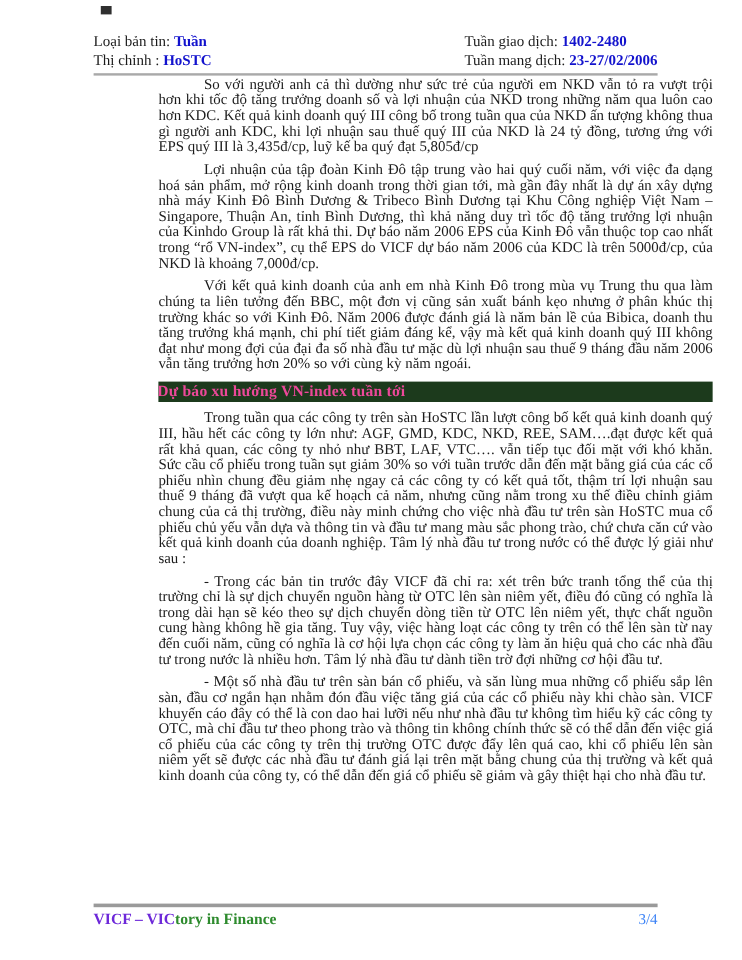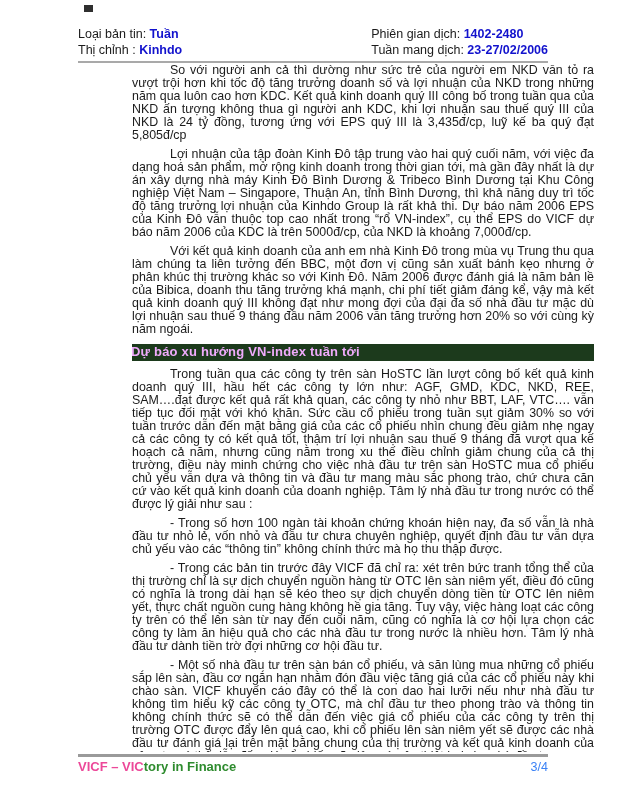--- a/index.html
+++ b/index.html
@@ -1,94 +1,93 @@
 <!DOCTYPE html>
 <html><head>
 <meta charset="utf-8">
 <style>
   html,body { margin:0; padding:0; background:#ffffff; }
   .page {
     position:relative; width:595px; height:800px; background:#ffffff;
-    font-family:Liberation Sans, sans-serif; color:#1b1b1b; overflow:hidden;
+    font-family:Liberation Serif, serif; color:#1b1b1b; overflow:hidden;
   }
   .artifact { position:absolute; left:84px; top:5px; width:9px; height:7px; background:#2f2f2f; }
 
   .header {
     position:absolute; top:26px; left:78px; width:470px;
     display:flex; justify-content:space-between;
     font-size:12.5px; line-height:16px; padding-bottom:3px;
     border-bottom:2px solid #a9a9a9;
   }
   .header-line { white-space:nowrap; }
   .hl { color:#1b1b1b; }
   .hv { color:#1212cd; font-weight:bold; }
 
   .content {
     position:absolute; top:64px; left:84px; width:462px; bottom:48px;
     overflow:hidden; font-size:12.4px; line-height:13px; text-align:justify;margin-left:48px;
   }
   .content p { margin:0 0 6px 0; text-indent:38px; }
 
   .section-bar {
-    margin:8px 0 7px -6px; background:#1c3a1c; color:#f0abfc;
+    margin:8px 0 7px -6px; background:#1c3a1c; color:#ec4899;
     font-weight:bold; font-size:13px; padding:1px 4px 3px 5px;
     text-indent:0; letter-spacing:0.2px;
   }
 
   .footer {
     position:absolute; left:78px; width:470px; bottom:26px;
     border-top:3px solid #9a9a9a; padding-top:2px;
     display:flex; justify-content:space-between; align-items:baseline;
     font-size:13px;
   }
-  .brand-dark  { color:#ec4899; font-weight:bold; }
+  .brand-dark  { color:#6d28d9; font-weight:bold; }
   .brand-green { color:#2e8b2e; font-weight:bold; }
   .footer-page { color:#3b82f6; font-size:12.5px; }
 </style>
 </head>
 <body>
 
 <div class="page">
 
   <div class="artifact"></div>
 
   <div class="header">
     <div class="header-col">
       <div class="header-line">
         <span class="hl">Loại bản tin:</span>
         <span class="hv">Tuần</span>
       </div>
       <div class="header-line">
         <span class="hl">Thị chỉnh :</span>
-        <span class="hv">Kinhdo</span>
+        <span class="hv">HoSTC</span>
       </div>
     </div>
     <div class="header-col">
       <div class="header-line">
-        <span class="hl">Phiên gian dịch:</span>
+        <span class="hl">Tuần giao dịch:</span>
         <span class="hv">1402-2480</span>
       </div>
       <div class="header-line">
         <span class="hl">Tuần mang dịch:</span>
         <span class="hv">23-27/02/2006</span>
       </div>
     </div>
   </div>
 
   <div class="content">
     <p>So với người anh cả thì dường như sức trẻ của người em NKD vẫn tỏ ra vượt trội hơn khi tốc độ tăng trưởng doanh số và lợi nhuận của NKD trong những năm qua luôn cao hơn KDC. Kết quả kinh doanh quý III công bố trong tuần qua của NKD ấn tượng không thua gì  người anh KDC, khi lợi nhuận sau thuế quý III của NKD là 24 tỷ đồng, tương ứng với EPS quý III là 3,435đ/cp, luỹ kế ba quý đạt 5,805đ/cp</p>
     <p>Lợi nhuận của tập đoàn Kinh Đô tập trung vào hai quý cuối năm, với việc đa dạng hoá sản phẩm, mở rộng kinh doanh trong thời gian tới, mà gần đây nhất là dự án xây dựng nhà máy Kinh Đô Bình Dương &amp; Tribeco Bình Dương tại Khu Công nghiệp Việt Nam – Singapore, Thuận An, tỉnh Bình Dương, thì khả năng duy trì tốc độ tăng trưởng lợi nhuận của Kinhdo Group là rất khả thi. Dự báo năm 2006 EPS của Kinh Đô vẫn thuộc top cao nhất trong “rổ VN-index”, cụ thể EPS do VICF dự báo năm 2006 của KDC là trên 5000đ/cp, của NKD là khoảng 7,000đ/cp.</p>
     <p>Với kết quả kinh doanh của anh em nhà Kinh Đô trong mùa vụ Trung thu qua làm chúng ta liên tưởng đến BBC, một đơn vị cũng sản xuất bánh kẹo nhưng ở phân khúc thị trường khác so với Kinh Đô. Năm 2006 được đánh giá là năm bản lề của Bibica, doanh thu tăng trưởng khá mạnh, chi phí tiết giảm đáng kể, vậy mà kết quả kinh doanh quý III không đạt như mong đợi của đại đa số nhà đầu tư mặc dù lợi nhuận sau thuế 9 tháng đầu năm 2006 vẫn tăng trưởng hơn 20% so với cùng kỳ năm ngoái.</p>
 
     <div class="section-bar">
       <span>Dự báo xu hướng VN-index tuần tới</span>
     </div>
 
     <p>Trong tuần qua các công ty trên sàn HoSTC lần lượt công bố kết quả kinh doanh quý III, hầu hết các công ty lớn như: AGF, GMD, KDC, NKD, REE, SAM….đạt được kết quả rất khả quan, các công ty nhỏ như BBT, LAF, VTC…. vẫn tiếp tục đối mặt với khó khăn. Sức cầu cổ phiếu trong tuần sụt giảm 30% so với tuần trước dẫn đến  mặt bằng giá của các cổ phiếu nhìn chung đều giảm nhẹ ngay cả các công ty có kết quả tốt, thậm trí lợi nhuận sau thuế 9 tháng đã vượt qua kế hoạch cả năm, nhưng cũng nằm trong xu thế điều chỉnh giảm chung của cả thị trường, điều này minh chứng cho việc nhà đầu tư trên sàn HoSTC mua cổ phiếu chủ yếu vẫn dựa và thông tin và đầu tư mang màu sắc phong trào, chứ chưa  căn cứ vào kết quả kinh doanh của doanh nghiệp. Tâm lý nhà đầu tư trong nước có thể được lý giải như sau :</p>
-    <p>- Trong số hơn 100 ngàn tài khoản chứng khoán hiện nay, đa số vẫn là nhà đầu tư nhỏ lẻ, vốn nhỏ và đầu tư chưa chuyên nghiệp, quyết định đầu tư vẫn dựa chủ yếu vào các “thông tin” không chính thức mà họ thu thập được.</p>
     <p>- Trong các bản tin trước đây VICF đã chỉ ra: xét trên bức tranh tổng thể của thị trường chỉ là sự dịch chuyển nguồn hàng từ OTC lên sàn niêm yết, điều đó cũng có nghĩa là trong dài hạn sẽ kéo theo sự dịch chuyển dòng tiền từ OTC lên niêm yết, thực chất nguồn cung hàng không hề gia tăng. Tuy vậy, việc hàng loạt các công ty trên có thể lên sàn từ nay đến cuối năm, cũng có nghĩa là cơ hội lựa chọn các công ty làm ăn hiệu quả cho các nhà đầu tư trong nước là nhiều hơn. Tâm lý nhà đầu tư dành tiền trờ đợi những cơ hội đầu tư.</p>
     <p>- Một số nhà đầu tư trên sàn bán cổ phiếu, và săn lùng mua những cổ phiếu sắp lên sàn, đầu cơ ngắn hạn nhằm đón đầu việc tăng giá của các cổ phiếu này khi chào sàn. VICF khuyến cáo đây có thể là con dao hai lưỡi nếu như nhà đầu tư không tìm hiểu kỹ các công ty OTC, mà chỉ đầu tư theo phong trào và thông tin không chính thức sẽ có thể dẫn đến việc giá cổ phiếu của các công ty trên thị trường OTC được đẩy lên quá cao, khi cổ phiếu lên sàn niêm yết sẽ được các nhà đầu tư đánh giá lại trên mặt bằng chung của thị trường và kết quả kinh doanh của công ty, có thể dẫn  đến giá cổ phiếu sẽ giảm và gây thiệt hại cho nhà đầu tư.</p>
   </div>
 
   <div class="footer">
     <div class="footer-brand"><span class="brand-dark">VICF – VIC</span><span class="brand-green">tory in Finance</span></div>
     <div class="footer-page">3/4</div>
   </div>
 
 </div>

